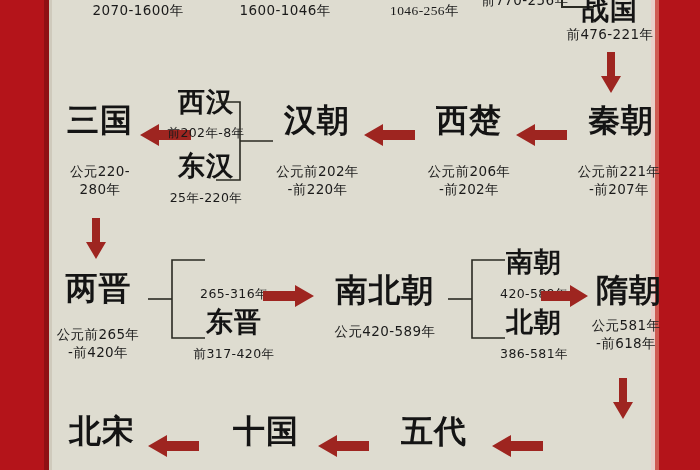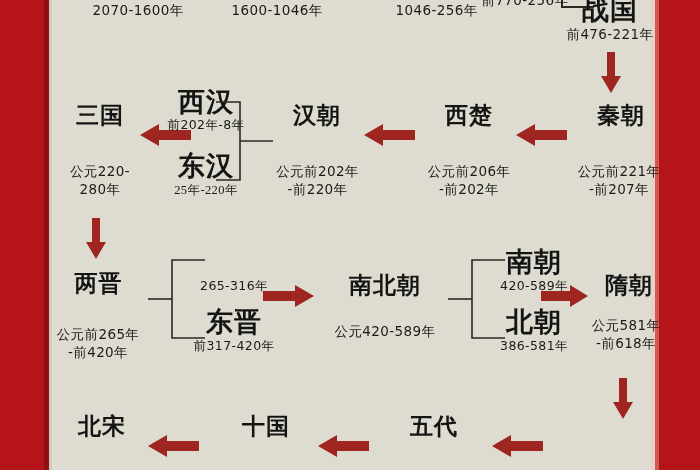--- a/index.html
+++ b/index.html
@@ -18,27 +18,27 @@
   .bar-right-edge{position:absolute;left:651px;top:0;width:4px;height:470px;background:#e9cfc9;}
   .bar-right-thin{position:absolute;left:655px;top:0;width:4px;height:470px;background:#cf5a52;}
   .bar-right{position:absolute;left:659px;top:0;width:41px;height:470px;background:#b4141a;}
 
   
   .node{position:absolute;text-align:center;}
   .big{
     font-weight:bold;color:#141414;letter-spacing:1px;
     line-height:1.0;white-space:nowrap;
   }
-  .sz-xl{font-size:23px;}
+  .sz-xl{font-size:32px;}
   .sz-lg{font-size:27px;}
   .date{
     font-size:13.5px;color:#1a1a1a;white-space:nowrap;
     letter-spacing:0.4px;line-height:1.32;font-weight:500;
   }
-  .date-sm{font-size:12.5px;}
+  .date-sm{font-size:12.5px;margin-top:8px;}
 
   
   .arr{position:absolute;}
   .arr svg{display:block;}
 
   
   .brk{position:absolute;}
   .brk svg{display:block;}
 </style>
 </head>
@@ -49,24 +49,24 @@
   <div class="bar-left"></div>
   <div class="bar-left-dark"></div>
   <div class="bar-left-edge"></div>
   <div class="bar-right-edge"></div>
   <div class="bar-right-thin"></div>
   <div class="bar-right"></div>
 
   <div class="node" style="left:58px;top:2px;width:160px;">
     <div class="date">2070-1600年</div>
   </div>
-  <div class="node" style="left:192px;top:2px;width:170px;text-align:center;">
+  <div class="node" style="left:200px;top:2px;width:170px;text-align:center;">
     <div class="date">1600-1046年</div>
   </div>
-  <div class="node" style="left:354px;top:2px;width:165px;">
+  <div class="node" style="left:342px;top:2px;width:165px;font-family:Liberation Serif, serif;">
     <div class="date">1046-256年</div>
   </div>
   <div class="node" style="left:455px;top:-8px;width:140px;">
     <div class="date">前770-256年</div>
   </div>
 
   <div class="brk" style="left:560px;top:-10px;">
     <svg width="34" height="28" viewBox="0 0 34 28">
       <path d="M2 1 L2 17 L34 17" fill="none" stroke="#2a2a22" stroke-width="2"></path>
     </svg>
@@ -102,21 +102,21 @@
   <div class="node" style="left:160px;top:88px;width:92px;">
     <div class="big sz-lg">西汉</div>
   </div>
   <div class="node" style="left:140px;top:117px;width:132px;">
     <div class="date date-sm">前202年-8年</div>
   </div>
 
   <div class="node" style="left:160px;top:152px;width:92px;text-align:center;">
     <div class="big sz-lg">东汉</div>
   </div>
-  <div class="node" style="left:140px;top:182px;width:132px;font-family:Liberation Serif, serif;">
+  <div class="node" style="left:140px;top:182px;width:132px;">
     <div class="date date-sm">25年-220年</div>
   </div>
 
   <div class="brk" style="left:216px;top:100px;">
     <svg width="58" height="82" viewBox="0 0 58 82">
       <path d="M0 2 L24 2 L24 41 L24 80 L0 80" fill="none" stroke="#2a2a22" stroke-width="1.6"></path>
       <path d="M24 41 L57 41" fill="none" stroke="#2a2a22" stroke-width="1.6"></path>
     </svg>
   </div>
 

